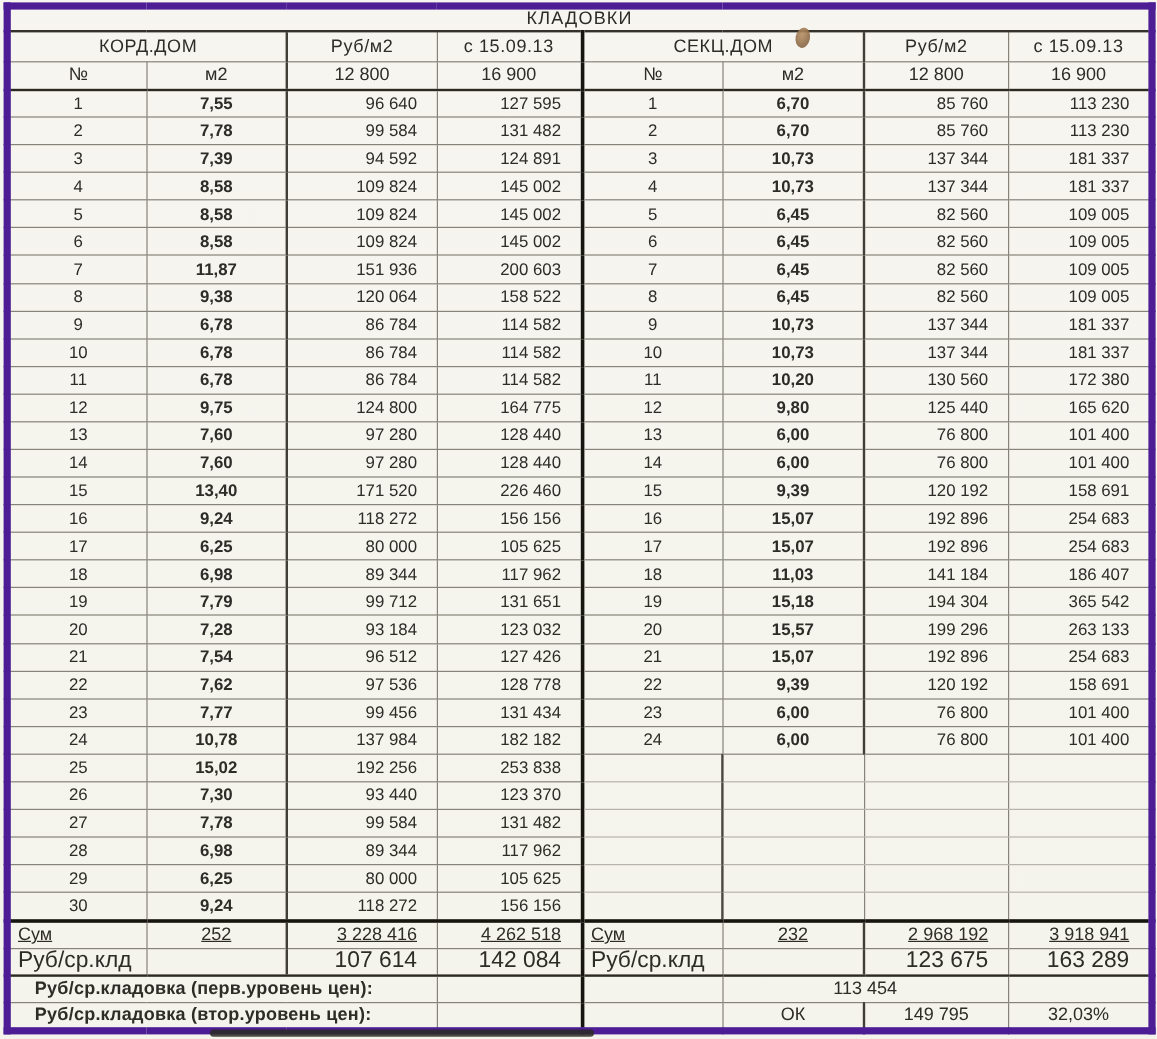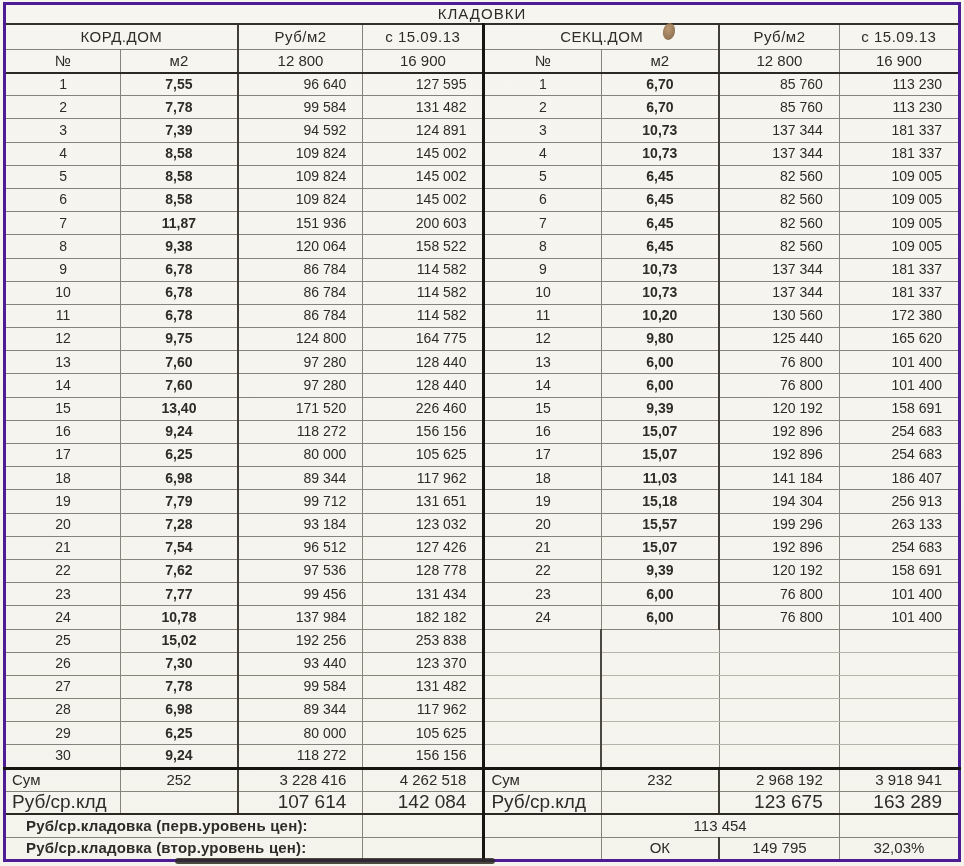--- a/index.html
+++ b/index.html
@@ -9,21 +9,21 @@
     font-family:"Liberation Sans","DejaVu Sans",sans-serif;
     color:#2e2c27;
     position:relative;
     overflow:hidden;
   }
   table.scan{
     position:absolute;left:3px;top:2px;
     width:958px;height:860px;
     border-collapse:collapse;
     table-layout:fixed;
-    border:3px solid #4c1d95;
+    border:6px solid #4c1d95;
   }
   td{
     border:1px solid #85837a;
     padding:0 4px;
     font-size:14px;
     line-height:1.1;
     white-space:nowrap;
     overflow:hidden;
   }
   tr{height:23px;}
@@ -42,21 +42,21 @@
   td.c2,td.c3{text-align:right;padding-right:16px;}
   
   td.mid{border-left:3px solid #17150f;margin-top:36px;}
   td.b2{border-left:2px solid #403e36;}
   
   td.ghost{border-top-color:#b6b4aa;border-bottom-color:#b6b4aa;}
   td.ghost.c1{border-left:2px solid #4a4840;}
   td.ghost.c2{border-left:1px solid #6f6d64;}
   td.ghost.c3{border-left:1px solid #a3a197;}
   
-  tr.sum-row{height:23px;}
+  tr.sum-row{height:23px;text-decoration:underline;}
   tr.sum-row td{border-top:3px solid #17150f;font-size:15px;}
   tr.avg-row{height:21px;}
   tr.avg-row td{font-size:19px;border-bottom:2px solid #2b2922;}
   td.lbl{text-align:left;padding-left:6px;}
   
   tr.f-row{height:23px;}
   tr.f-row td{font-size:15px;}
   td.flabel{font-weight:bold;text-align:left;padding-left:20px;letter-spacing:.2px;}
   td.fcenter{text-align:center;font-weight:normal;}
   
@@ -291,21 +291,21 @@
         <td class="c3">186 407</td>
       </tr>
       <tr>
         <td class="c0">19</td>
         <td class="c1">7,79</td>
         <td class="c2 b2">99 712</td>
         <td class="c3">131 651</td>
         <td class="c0 mid">19</td>
         <td class="c1">15,18</td>
         <td class="c2 b2">194 304</td>
-        <td class="c3">256 913</td>
+        <td class="c3">365 542</td>
       </tr>
       <tr>
         <td class="c0">20</td>
         <td class="c1">7,28</td>
         <td class="c2 b2">93 184</td>
         <td class="c3">123 032</td>
         <td class="c0 mid">20</td>
         <td class="c1">15,57</td>
         <td class="c2 b2">199 296</td>
         <td class="c3">263 133</td>

